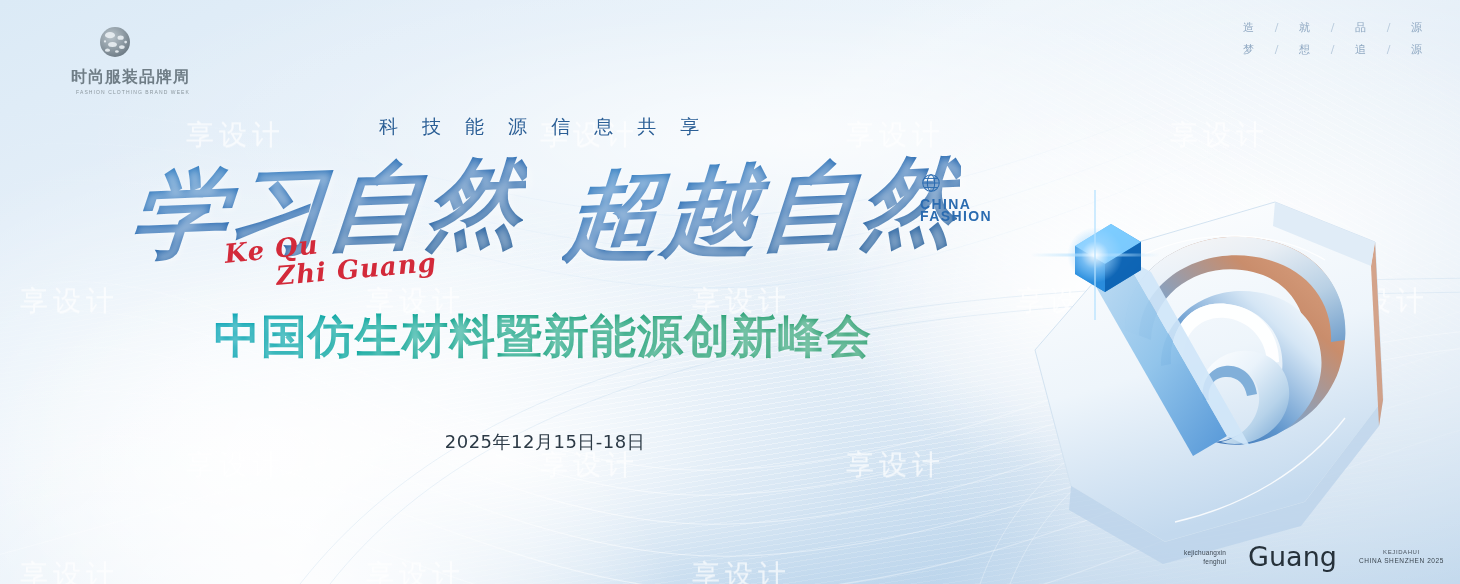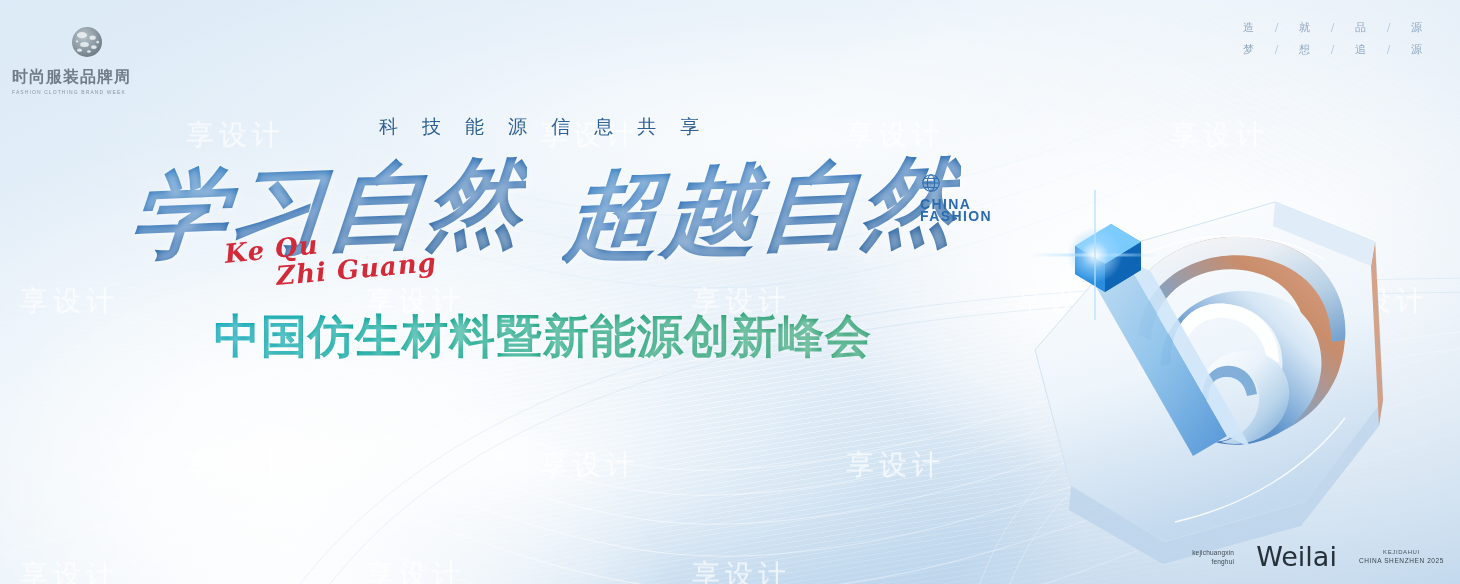--- a/index.html
+++ b/index.html
@@ -99,23 +99,23 @@
     font-size: 28px;
     font-weight: 400;
     letter-spacing: 5px;
     white-space: nowrap;
     text-shadow: 0 1px 0 rgba(255,255,255,0.35);
   }
 
   
   .brand-logo {
     position: absolute;
-    left: 12px; top: 22px;
+    left: 40px; top: 22px;
     width: 150px;
-    text-align: left;
+    text-align: right;
   }
   .brand-globe {
     width: 40px; height: 40px;
     margin: 0 auto 6px auto;
     display: block;
   }
   .brand-cn {
     font-size: 16px;
     font-weight: 700;
     letter-spacing: 1px;
@@ -465,20 +465,21 @@
         <line x1="4.6" y1="17" x2="19.4" y2="17"></line>
       </g>
     </svg>
     <div class="cs-text">CHINA</div>
     <div class="cs-text">FASHION</div>
   </div>
 
   <div class="subtitle">中国仿生材料暨新能源创新峰会</div>
 
   <div class="datebox">
+    <div class="date-line">2025年12月15日-18日</div>
   </div>
 
   <div class="sculpture">
     <svg viewBox="0 0 430 420">
       <defs>
         <linearGradient id="sh" x1="0" y1="0" x2="1" y2="1">
           <stop offset="0%" stop-color="#ffffff"></stop>
           <stop offset="45%" stop-color="#f4f9fd"></stop>
           <stop offset="100%" stop-color="#d7e6f3"></stop>
         </linearGradient>
@@ -559,20 +560,20 @@
 
   <div class="spark">
     <div class="spark-core"></div>
   </div>
 
   <div class="sponsors">
     <div class="sp-small">
       <div>kejichuangxin</div>
       <div>fenghui</div>
     </div>
-    <div class="sp-word">Weilai</div>
+    <div class="sp-word">Guang</div>
     <div class="sp-right">
       <div class="l1">KEJIDAHUI</div>
       <div class="l2">CHINA SHENZHEN 2025</div>
     </div>
   </div>
 
 </div>
 
 </body></html>

